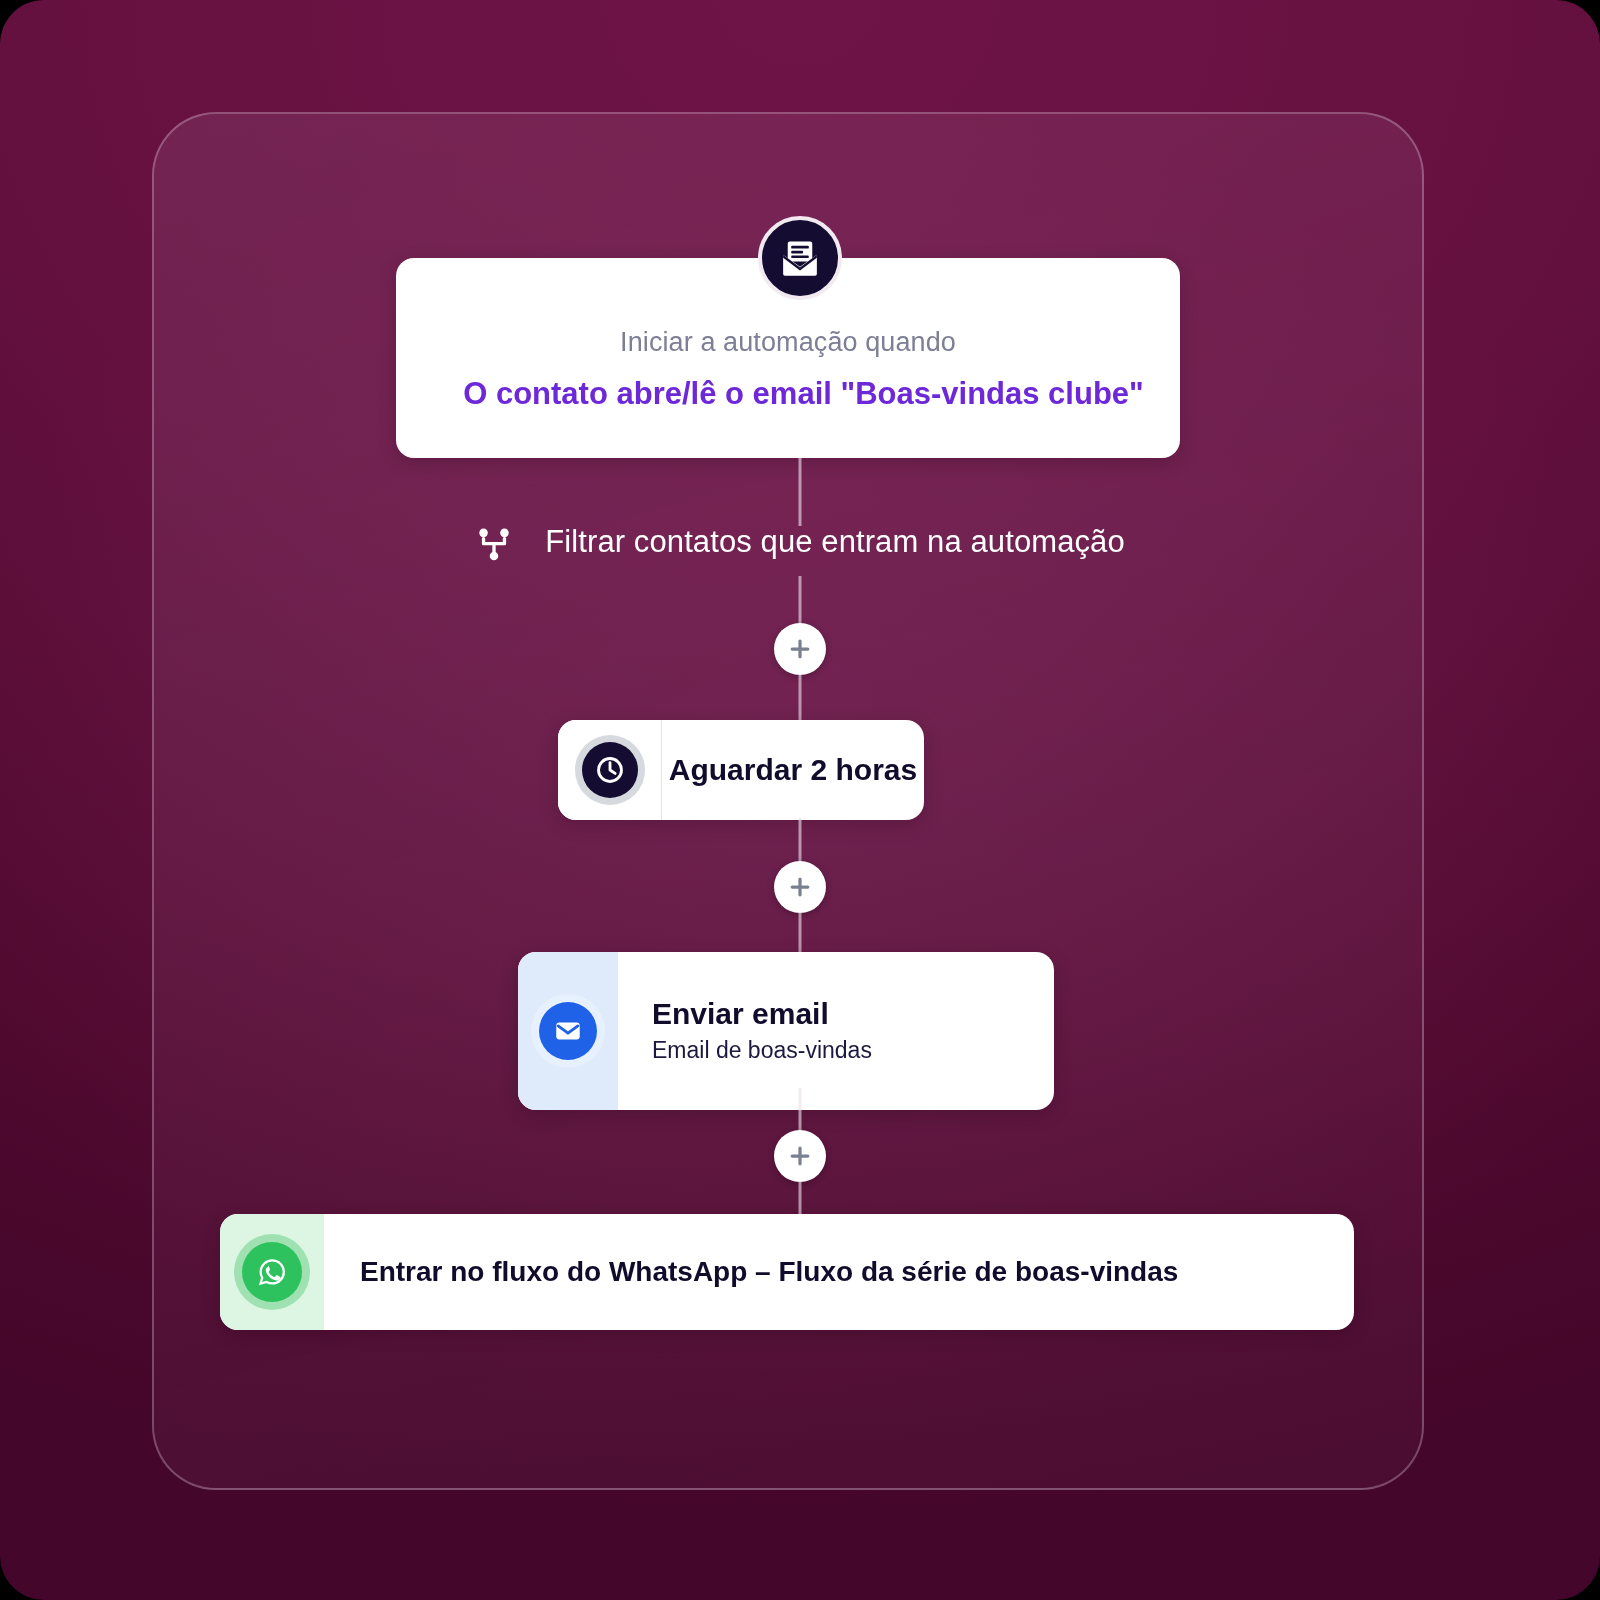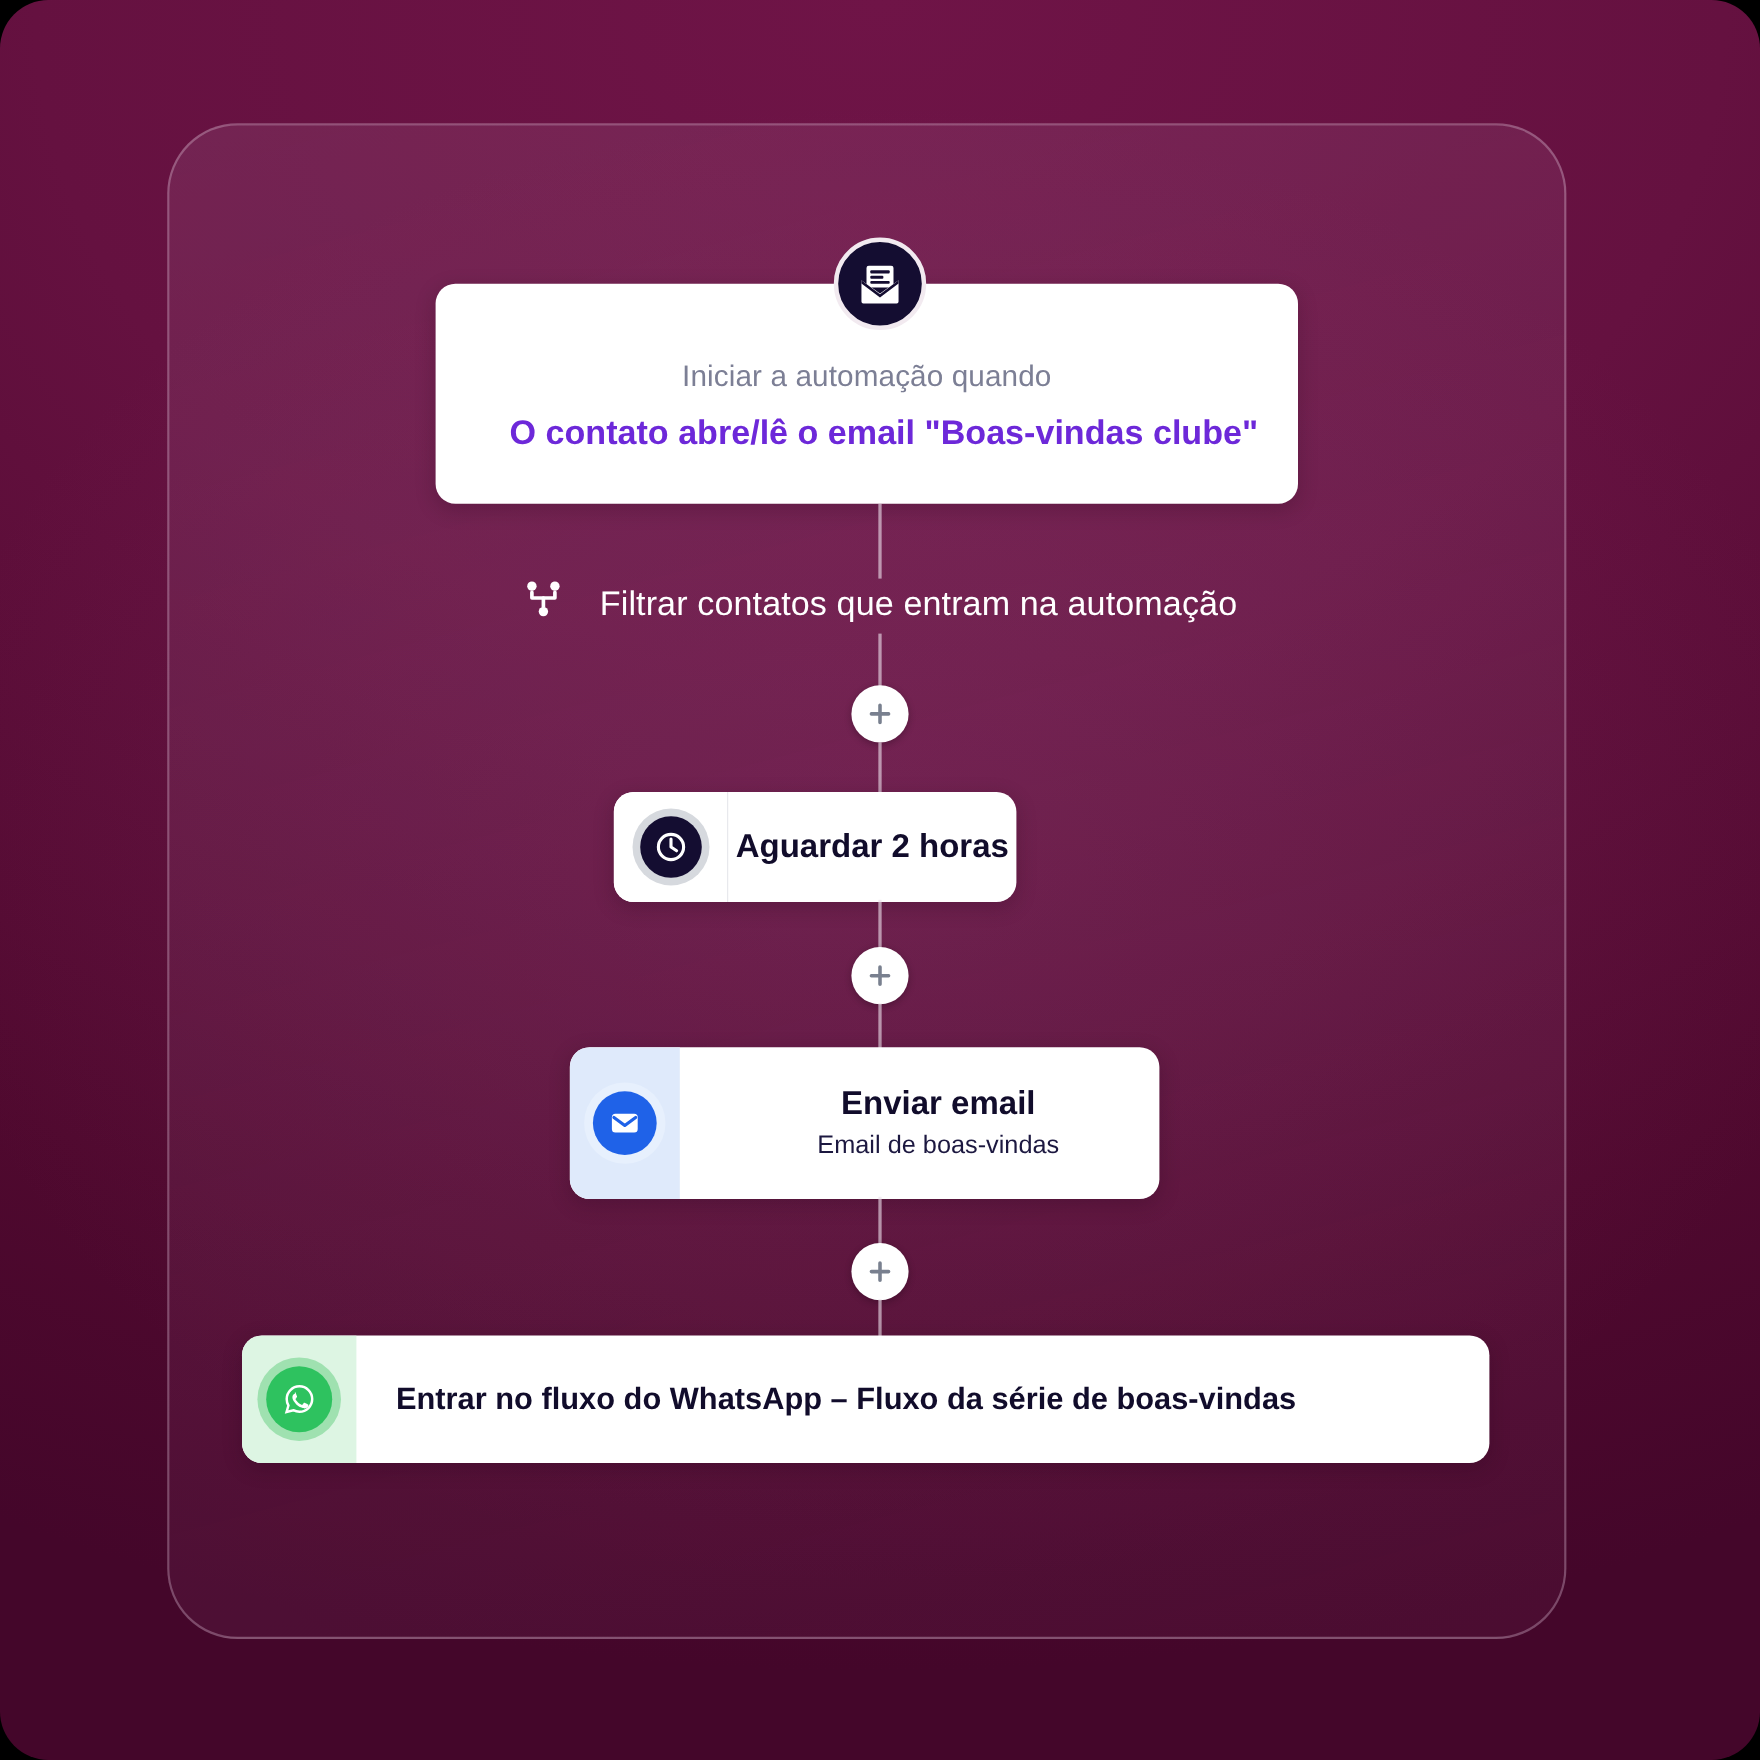--- a/index.html
+++ b/index.html
@@ -104,21 +104,21 @@
     background: #140d31;
     border: 4px solid #f2eaf0;
     display: flex; align-items: center; justify-content: center;
     z-index: 4;
   }
 
   
   .filter-row {
     position: absolute;
     left: 0; right: 0; top: 524px;
-    display: flex; align-items: flex-end; justify-content: center;
+    display: flex; align-items: flex-start; justify-content: center;
     gap: 32px;
     z-index: 3;
   }
   .filter-row .fl-label {
     color: #ffffff;
     font-size: 31px;
     font-weight: 400;
     letter-spacing: .1px;
     white-space: nowrap;
   }
@@ -152,21 +152,21 @@
     font-weight: 400;
     line-height: 1.3;
     margin-top: 4px;
     white-space: nowrap;
   }
   #wait-card .card-body { align-items: center; padding-left: 0; }
 
   
   #email-card {
     left: 518px; top: 952px;
-    width: 536px; height: 138px; text-align: center;
+    width: 536px; height: 158px;
   }
   #email-card .icon-pane { background: #dfeafb; width: 100px; flex: 0 0 100px; }
 
   
   #whats-card {
     left: 220px; top: 1214px;
     width: 1134px; height: 116px;
   }
   #whats-card .icon-pane { background: #ddf5e3; width: 104px; flex: 0 0 104px; }
   #whats-card .card-body { justify-content: center; padding-left: 36px; }

